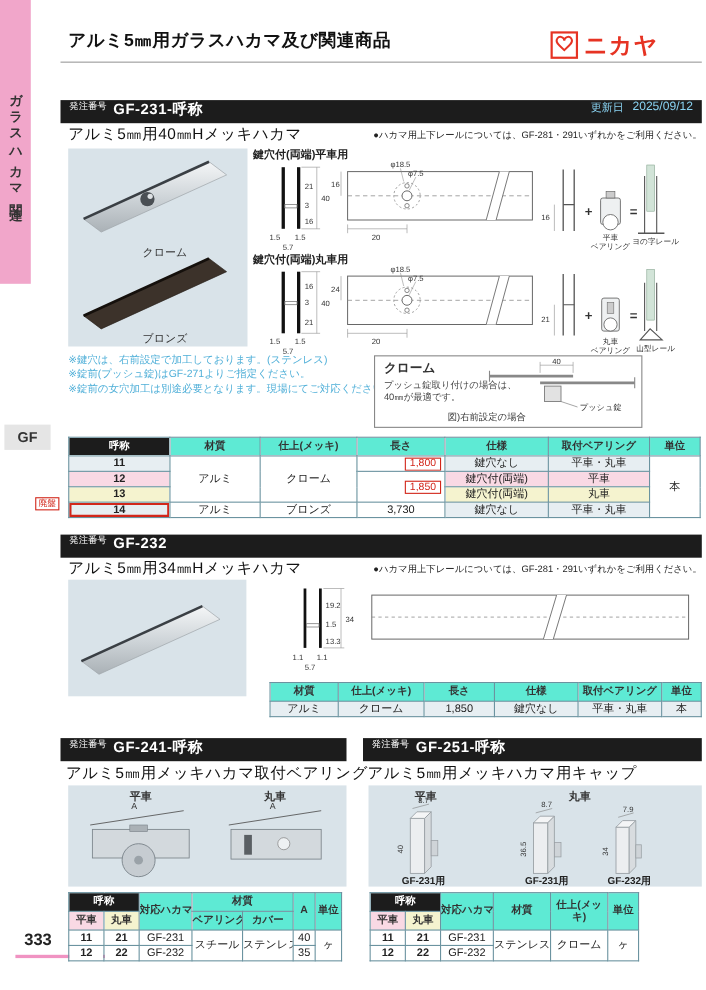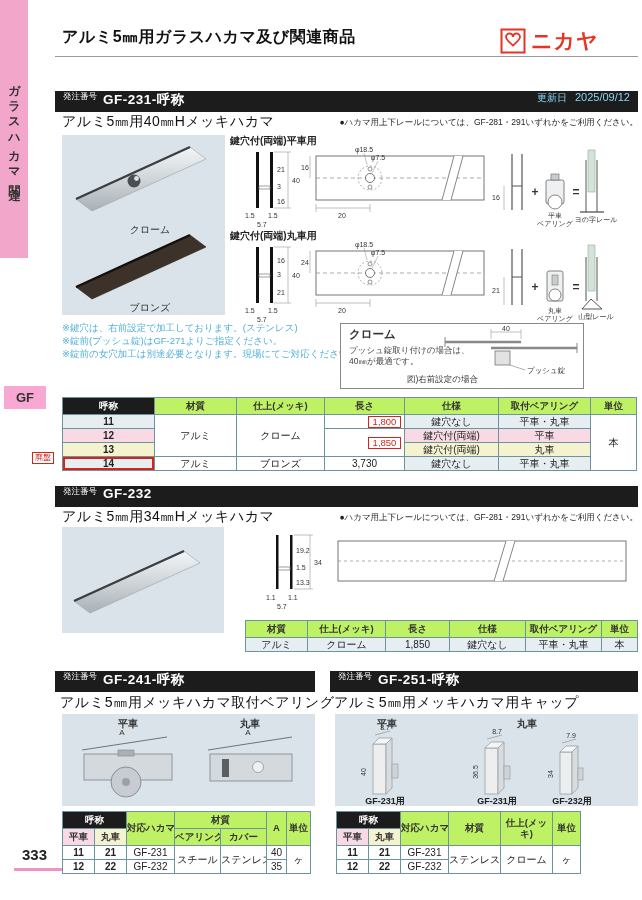--- a/index.html
+++ b/index.html
@@ -2,21 +2,21 @@
 <html><head>
 <meta charset="utf-8">
 <style>
   html,body{margin:0;padding:0;background:#fff;}
   body{font-family:"Liberation Sans","DejaVu Sans",sans-serif;}
   .page{position:relative;width:642px;height:900px;background:#fff;overflow:hidden;color:#222;}
   .abs{position:absolute;}
   
   .side-strip{left:0;top:8;width:28px;height:258px;background:#F1A6CA;display:flex;align-items:center;justify-content:center;}
   .side-strip span{writing-mode:vertical-rl;text-orientation:upright;font-size:12px;font-weight:bold;color:#333;letter-spacing:3px;}
-  .gf-tab{left:4px;top:386px;width:42px;height:23px;background:#f9a8d4;color:#333;font-size:13px;font-weight:bold;text-align:center;line-height:23px;}
+  .gf-tab{left:4px;top:386px;width:42px;height:23px;background:#e5e5e5;color:#333;font-size:13px;font-weight:bold;text-align:center;line-height:23px;}
   .page-num{left:22px;top:846px;font-size:15px;font-weight:bold;color:#222;}
   .page-rule{left:14px;top:868px;width:82px;height:3px;background:#F093C2;}
   
   .title{left:62px;top:27px;font-size:16px;font-weight:900;color:#111;letter-spacing:.5px;}
   .head-rule{left:55px;top:56px;width:583px;height:1px;background:#9a9a9a;}
   .logo{left:500px;top:27px;display:flex;align-items:center;}
   .logo .brand{margin-left:5px;font-size:21px;font-weight:900;color:#E63323;letter-spacing:1px;}
   
   .bar{height:21px;background:#1C1C1C;display:flex;align-items:flex-start;padding:0 8px;box-sizing:border-box;}
   .bar .ord{font-size:8.5px;color:#fff;margin-right:6px;}
@@ -35,21 +35,21 @@
   .ovbox{left:340px;top:323px;width:242px;height:64px;border:1px solid #888;background:#fff;}
   .ov-title{left:8px;top:3px;font-size:11.5px;font-weight:bold;color:#333;}
   .ov-t1{left:8px;top:21px;font-size:8.5px;color:#444;}
   .ov-t2{left:8px;top:32px;font-size:8.5px;color:#444;}
   .ov-cap{left:66px;top:50px;font-size:8.5px;color:#333;}
   
   .drawblk .dtitle{font-size:10px;font-weight:bold;color:#222;}
   
   table.t{border-collapse:collapse;table-layout:fixed;text-align:center;color:#222;}
   table.t th,table.t td{border:1px solid #6B93A0;padding:0;line-height:1.15;overflow:hidden;white-space:nowrap;}
-  table.t th{background:#bef264;font-weight:bold;font-size:9.5px;height:16px;color:#333;}
+  table.t th{background:#5eead4;font-weight:bold;font-size:9.5px;height:16px;color:#333;}
   table.t td{background:#fff;font-size:10px;height:13px;}
   .th-black{background:#1C1C1C !important;color:#fff !important;}
   .c-blue{background:#E7EEF2 !important;}
   .c-pink{background:#F9D9E4 !important;}
   .c-yellow{background:#F5F3CF !important;}
   .b{font-weight:bold;}
   .redbox{display:inline-block;border:1.2px solid #D2261A;color:#D2261A;padding:0 4px;line-height:10px;font-size:9.5px;margin-left:40px;}
   .cell-red{box-shadow:inset 0 0 0 2px #D2261A;}
   .disc{left:32px;top:452px;font-size:8px;color:#D2261A;border:1px solid #D2261A;background:#fff;padding:0 2px;line-height:10px;}
   .t34 th{font-size:9px;height:13px;}

